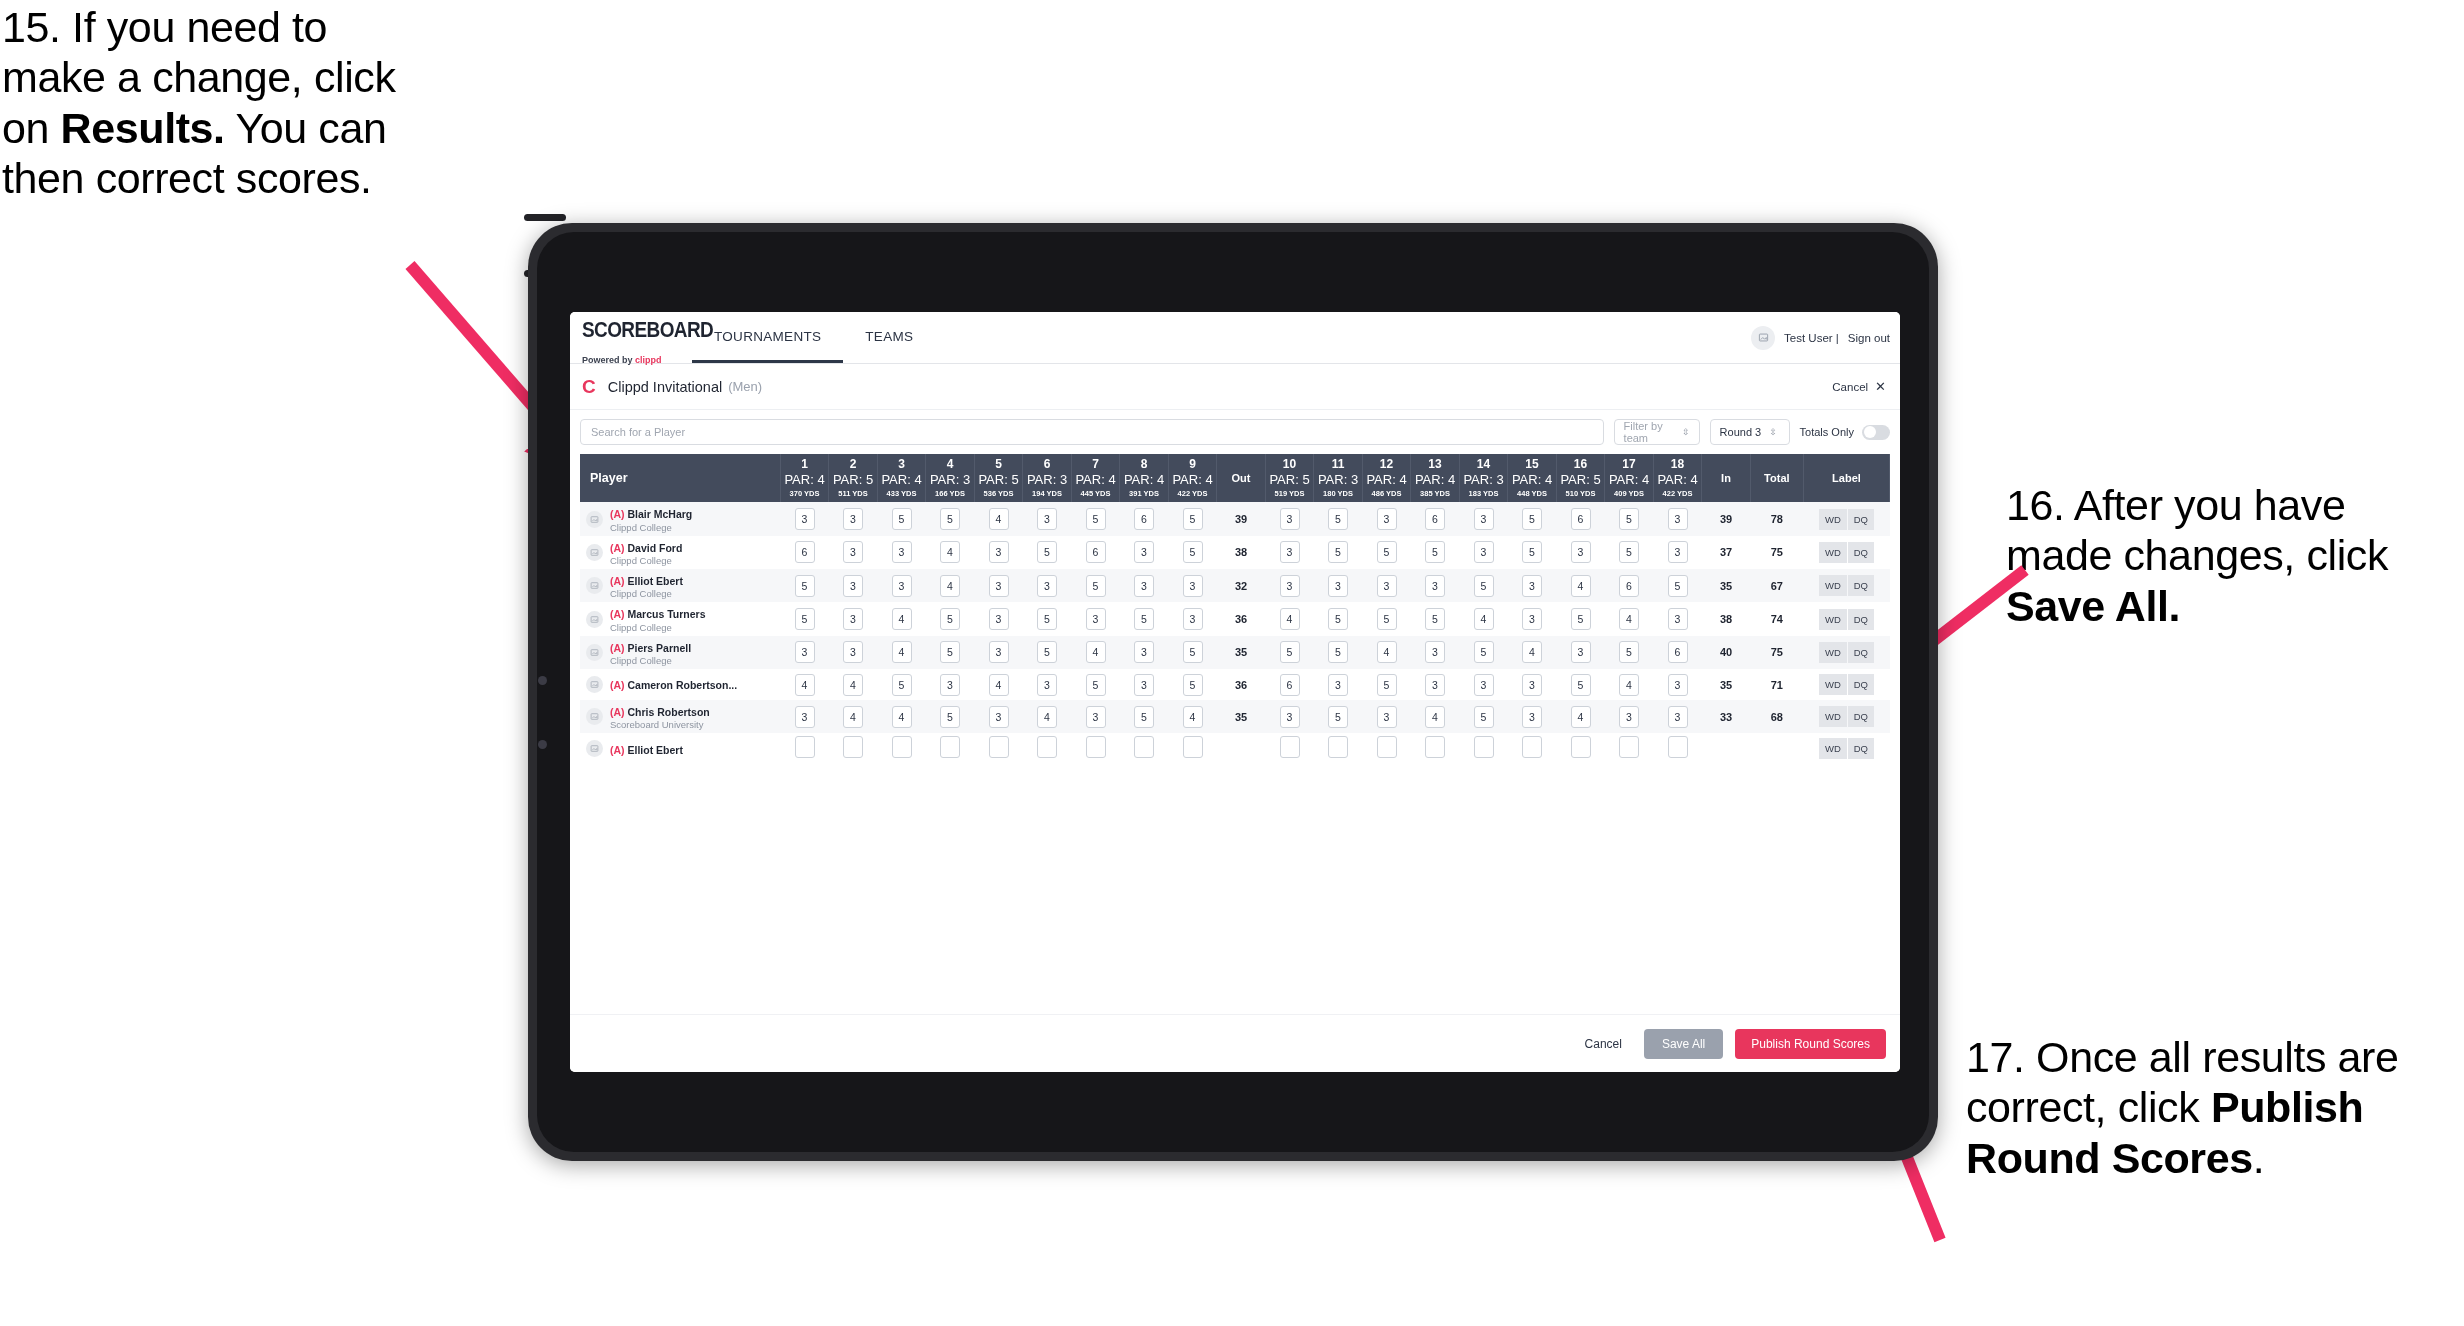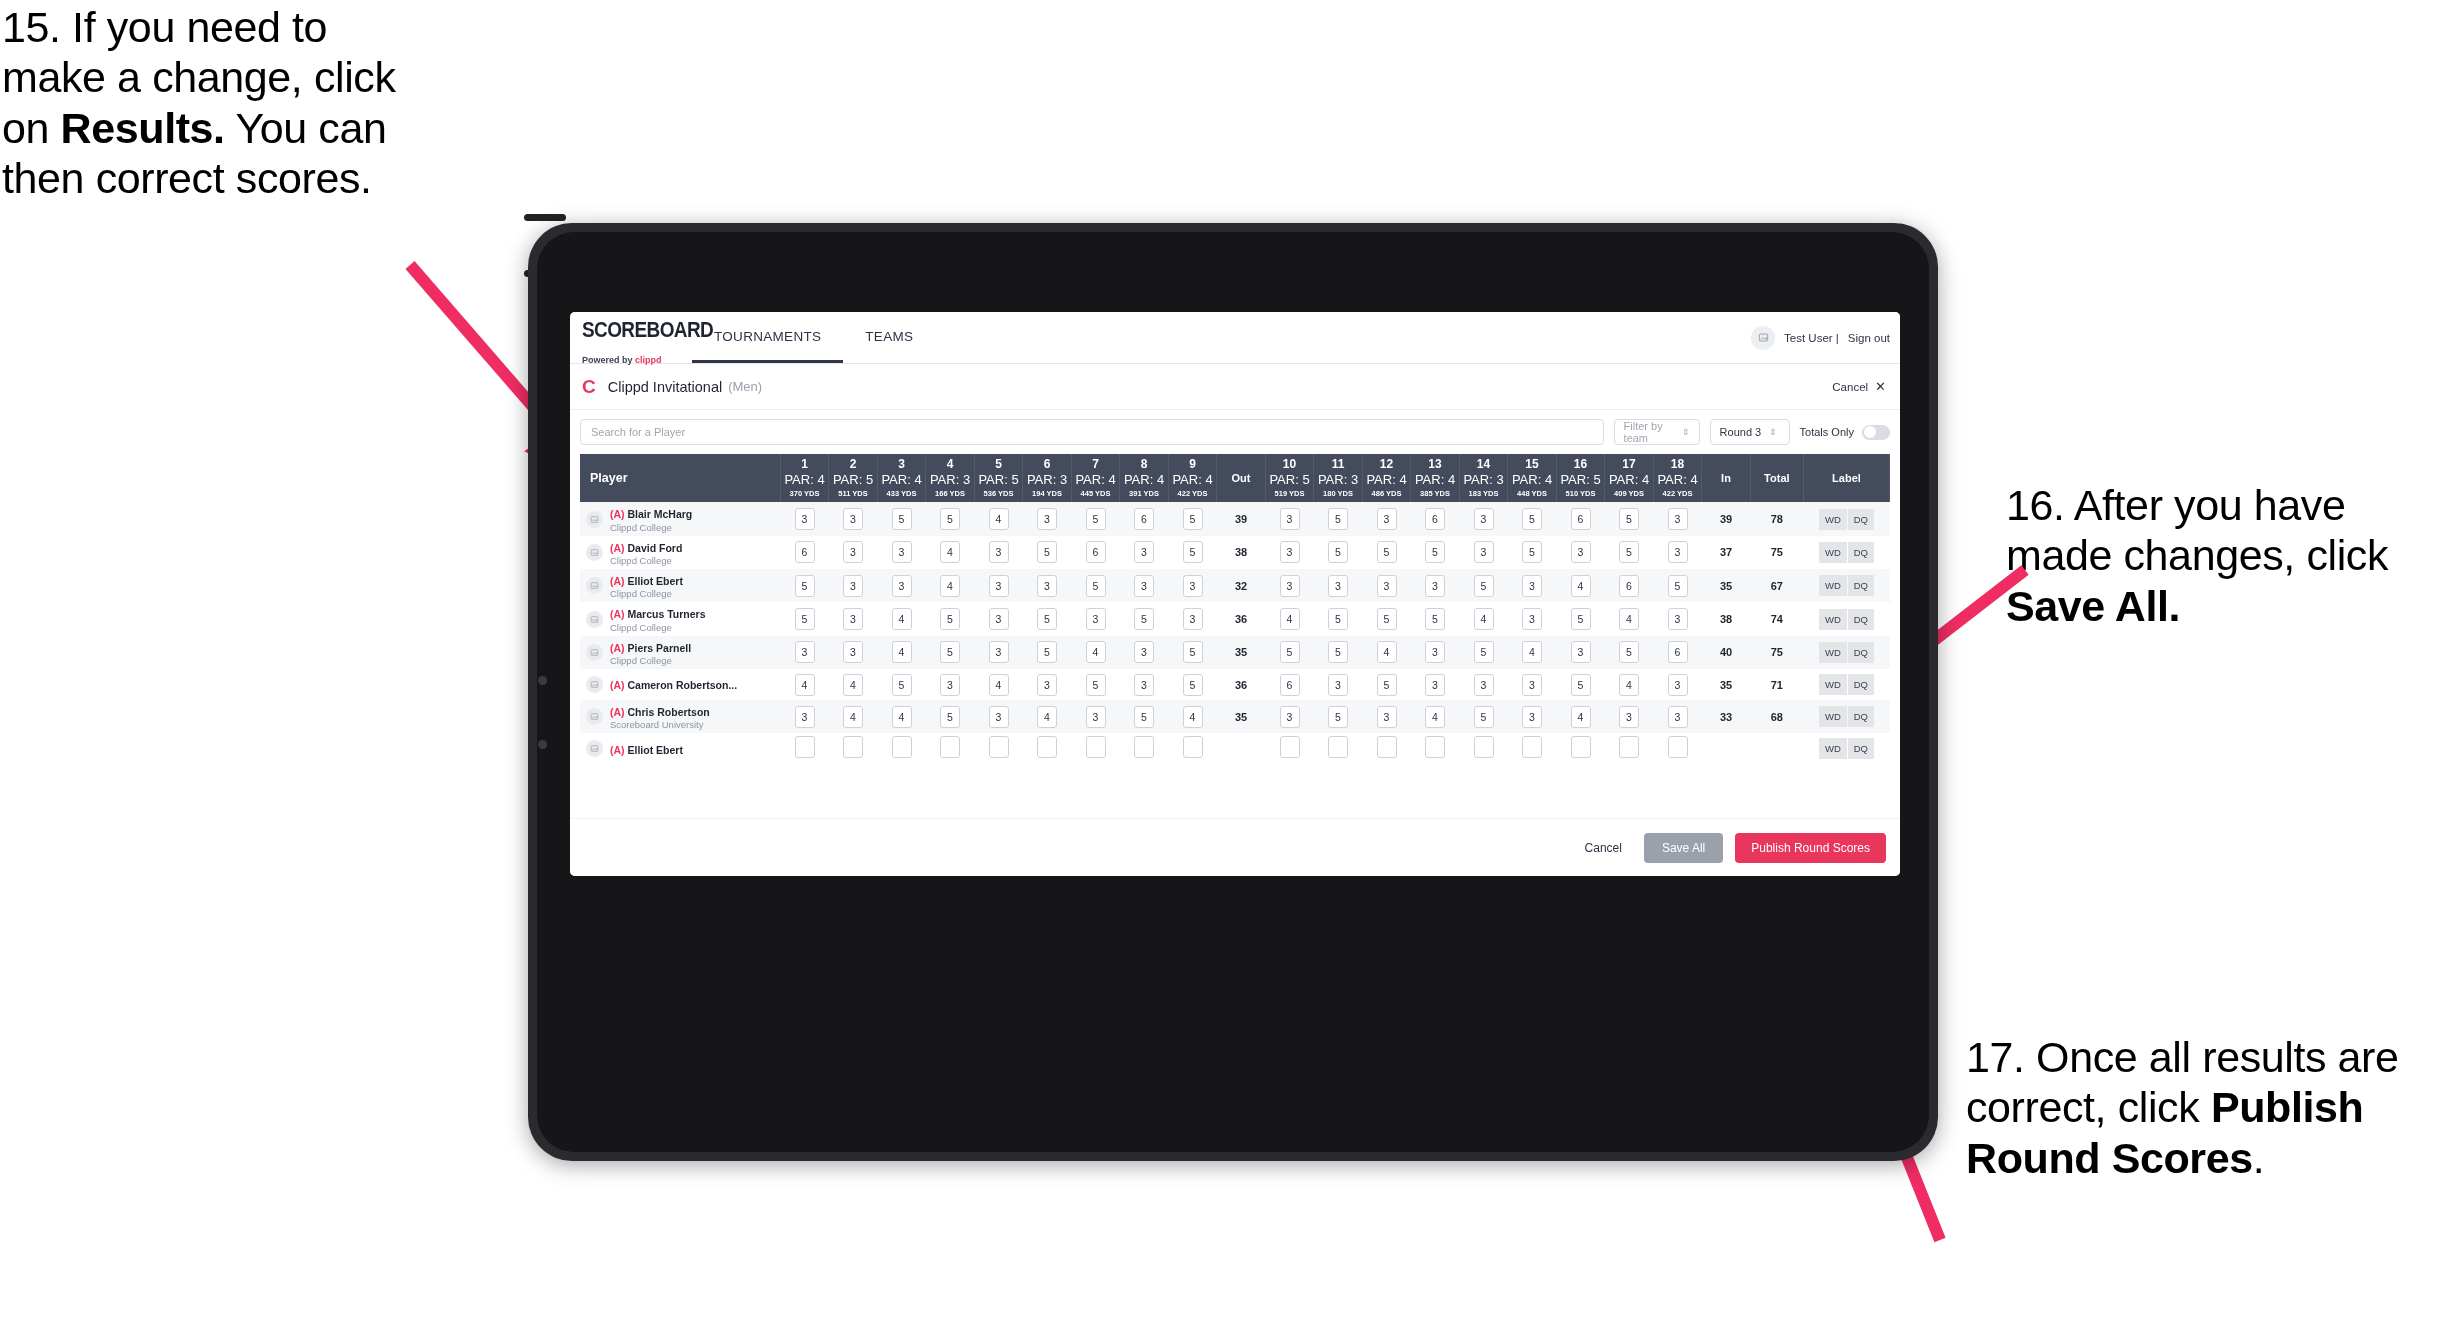--- a/index.html
+++ b/index.html
@@ -43,21 +43,21 @@
   .side-btn { position: absolute; background: #232327; border-radius: 3px; }
   #btn-a { left: 524px; top: 214px; width: 42px; height: 7px; border-radius: 4px; }
   #btn-b { left: 524px; top: 270px; width: 54px; height: 7px; border-radius: 4px; }
   .dot { position: absolute; width: 9px; height: 9px; border-radius: 50%; background: #3b3b45; }
   #dot1 { left: 538px; top: 676px; }
   #dot2 { left: 538px; top: 740px; }
 
   
   #screen {
     position: absolute; left: 570px; top: 312px;
-    width: 1330px; height: 564px;
+    width: 1330px; height: 760px;
     background: #ffffff;
     border-radius: 5px;
     overflow: hidden;
   }
 
   
   .topnav {
     height: 52px; background: #fff; display: flex; align-items: stretch;
     border-bottom: 1px solid #e3e5e9;
   }

